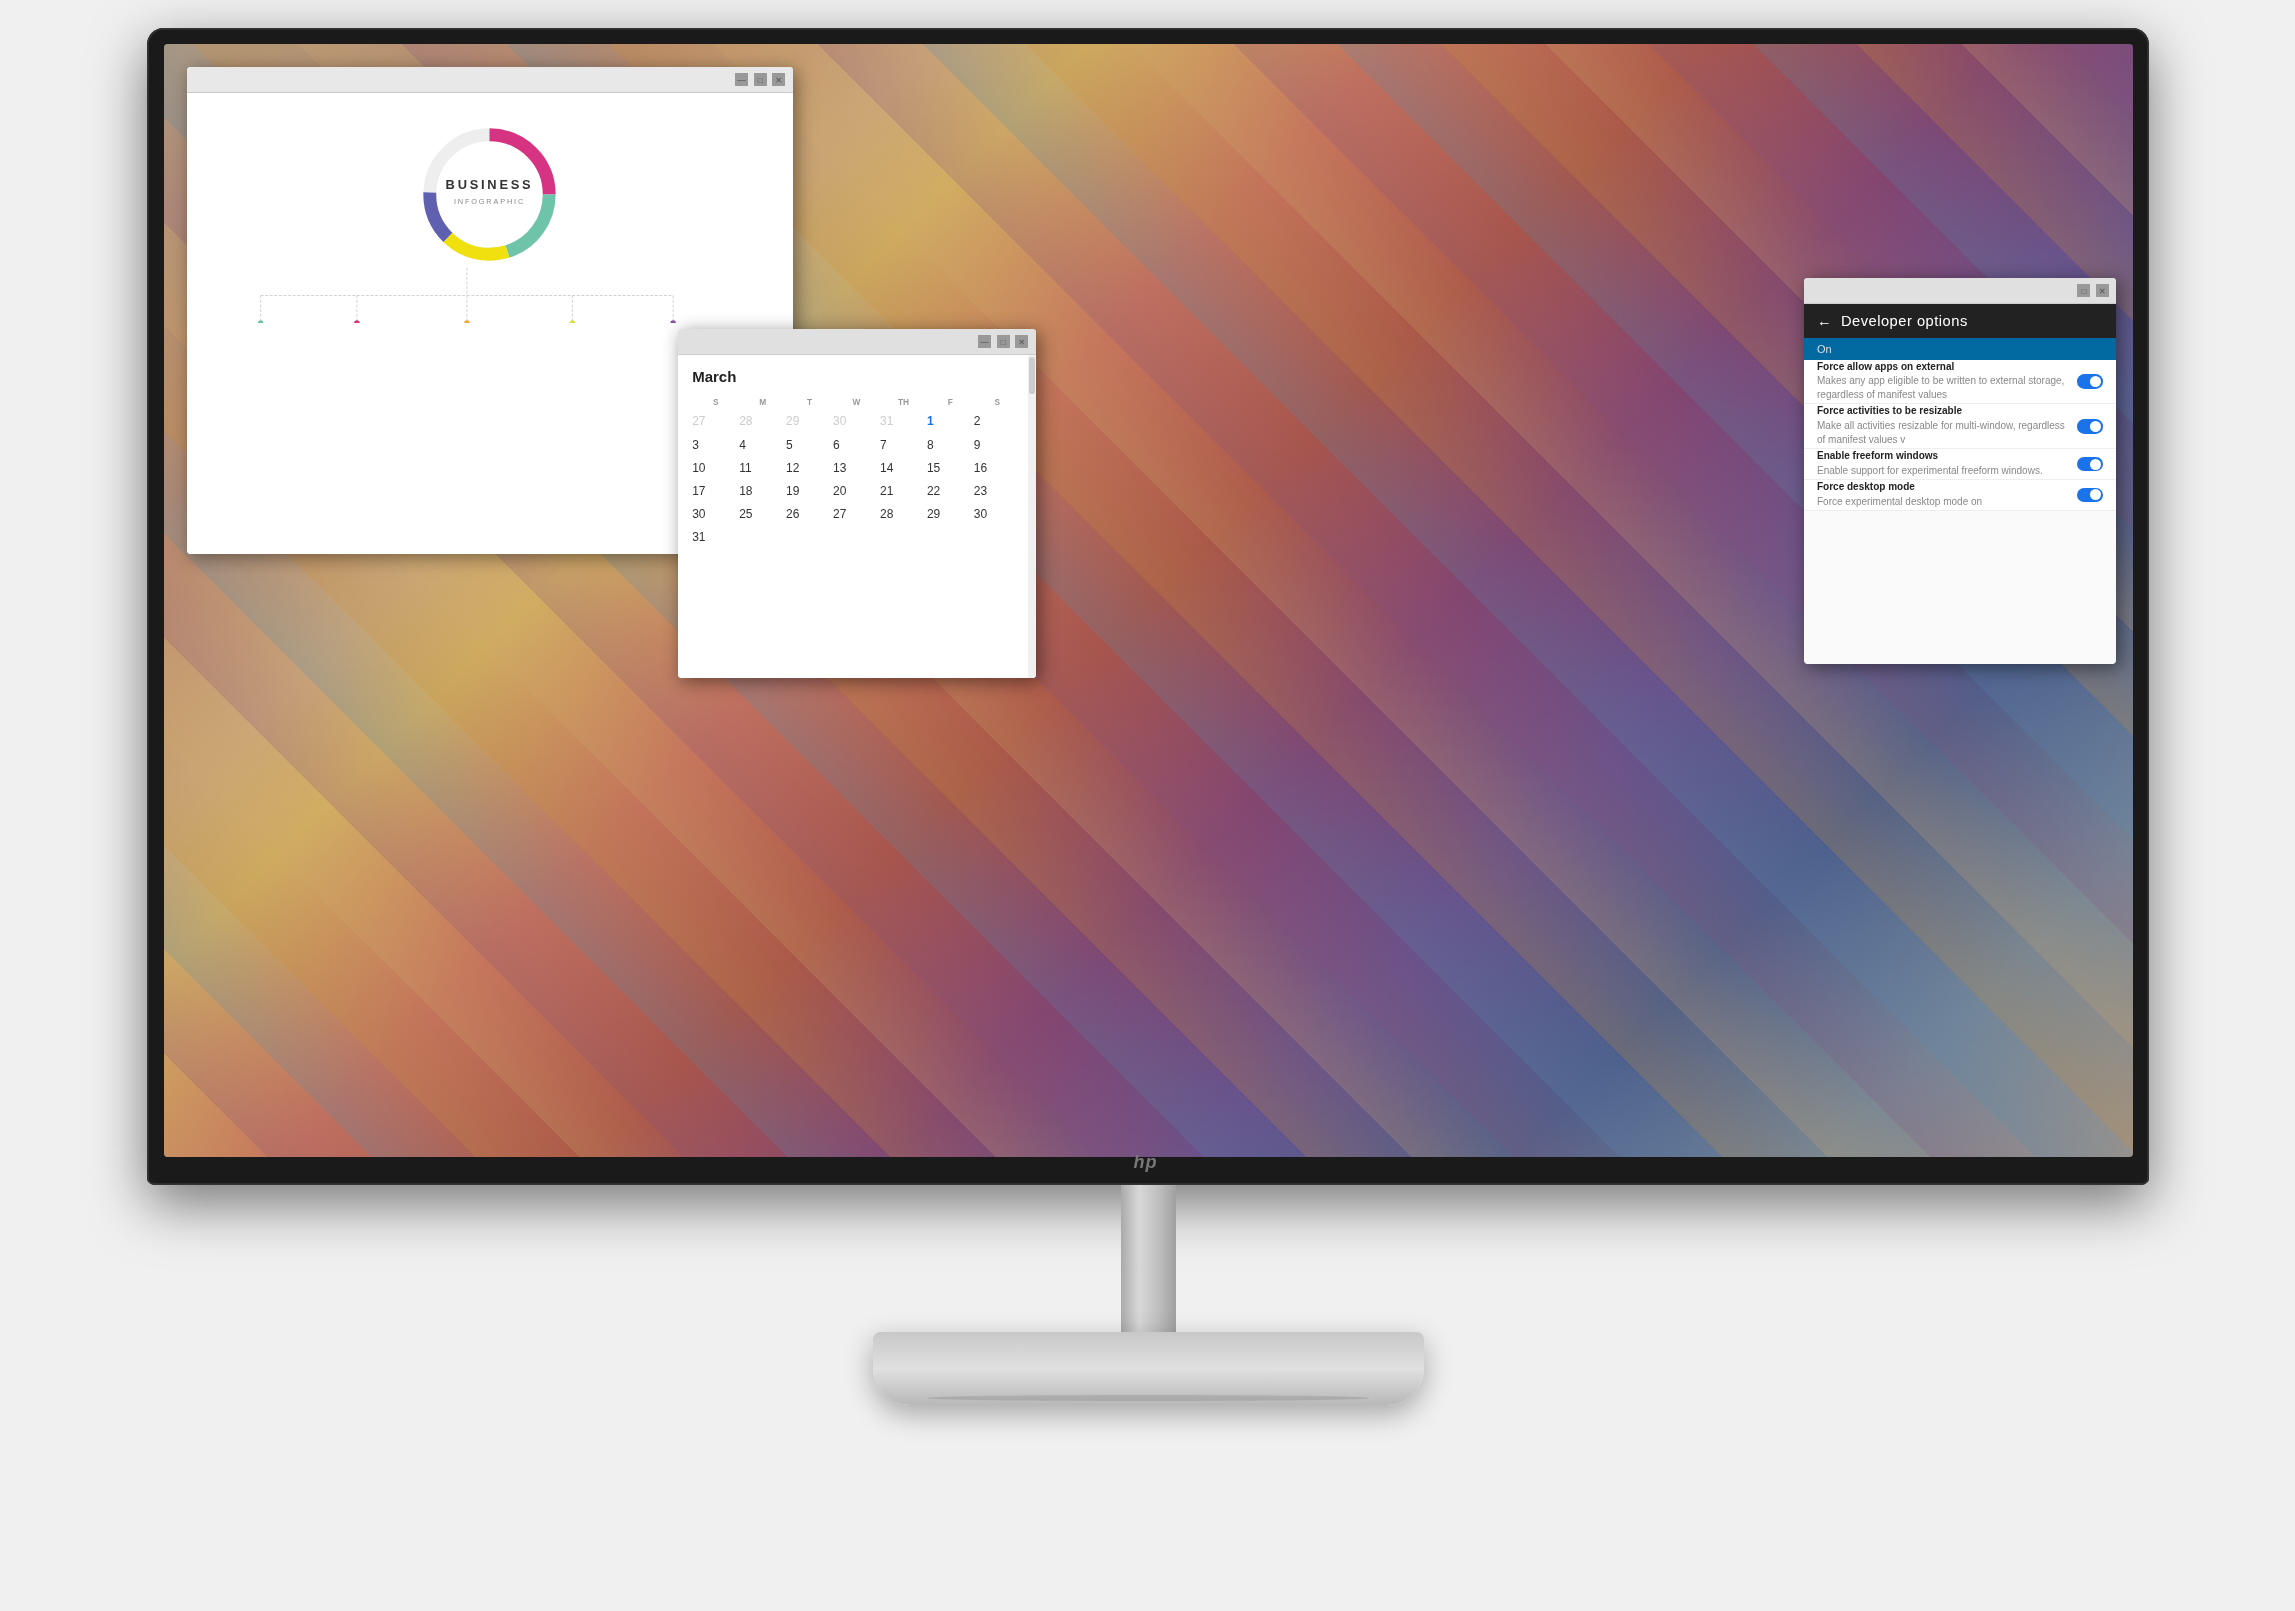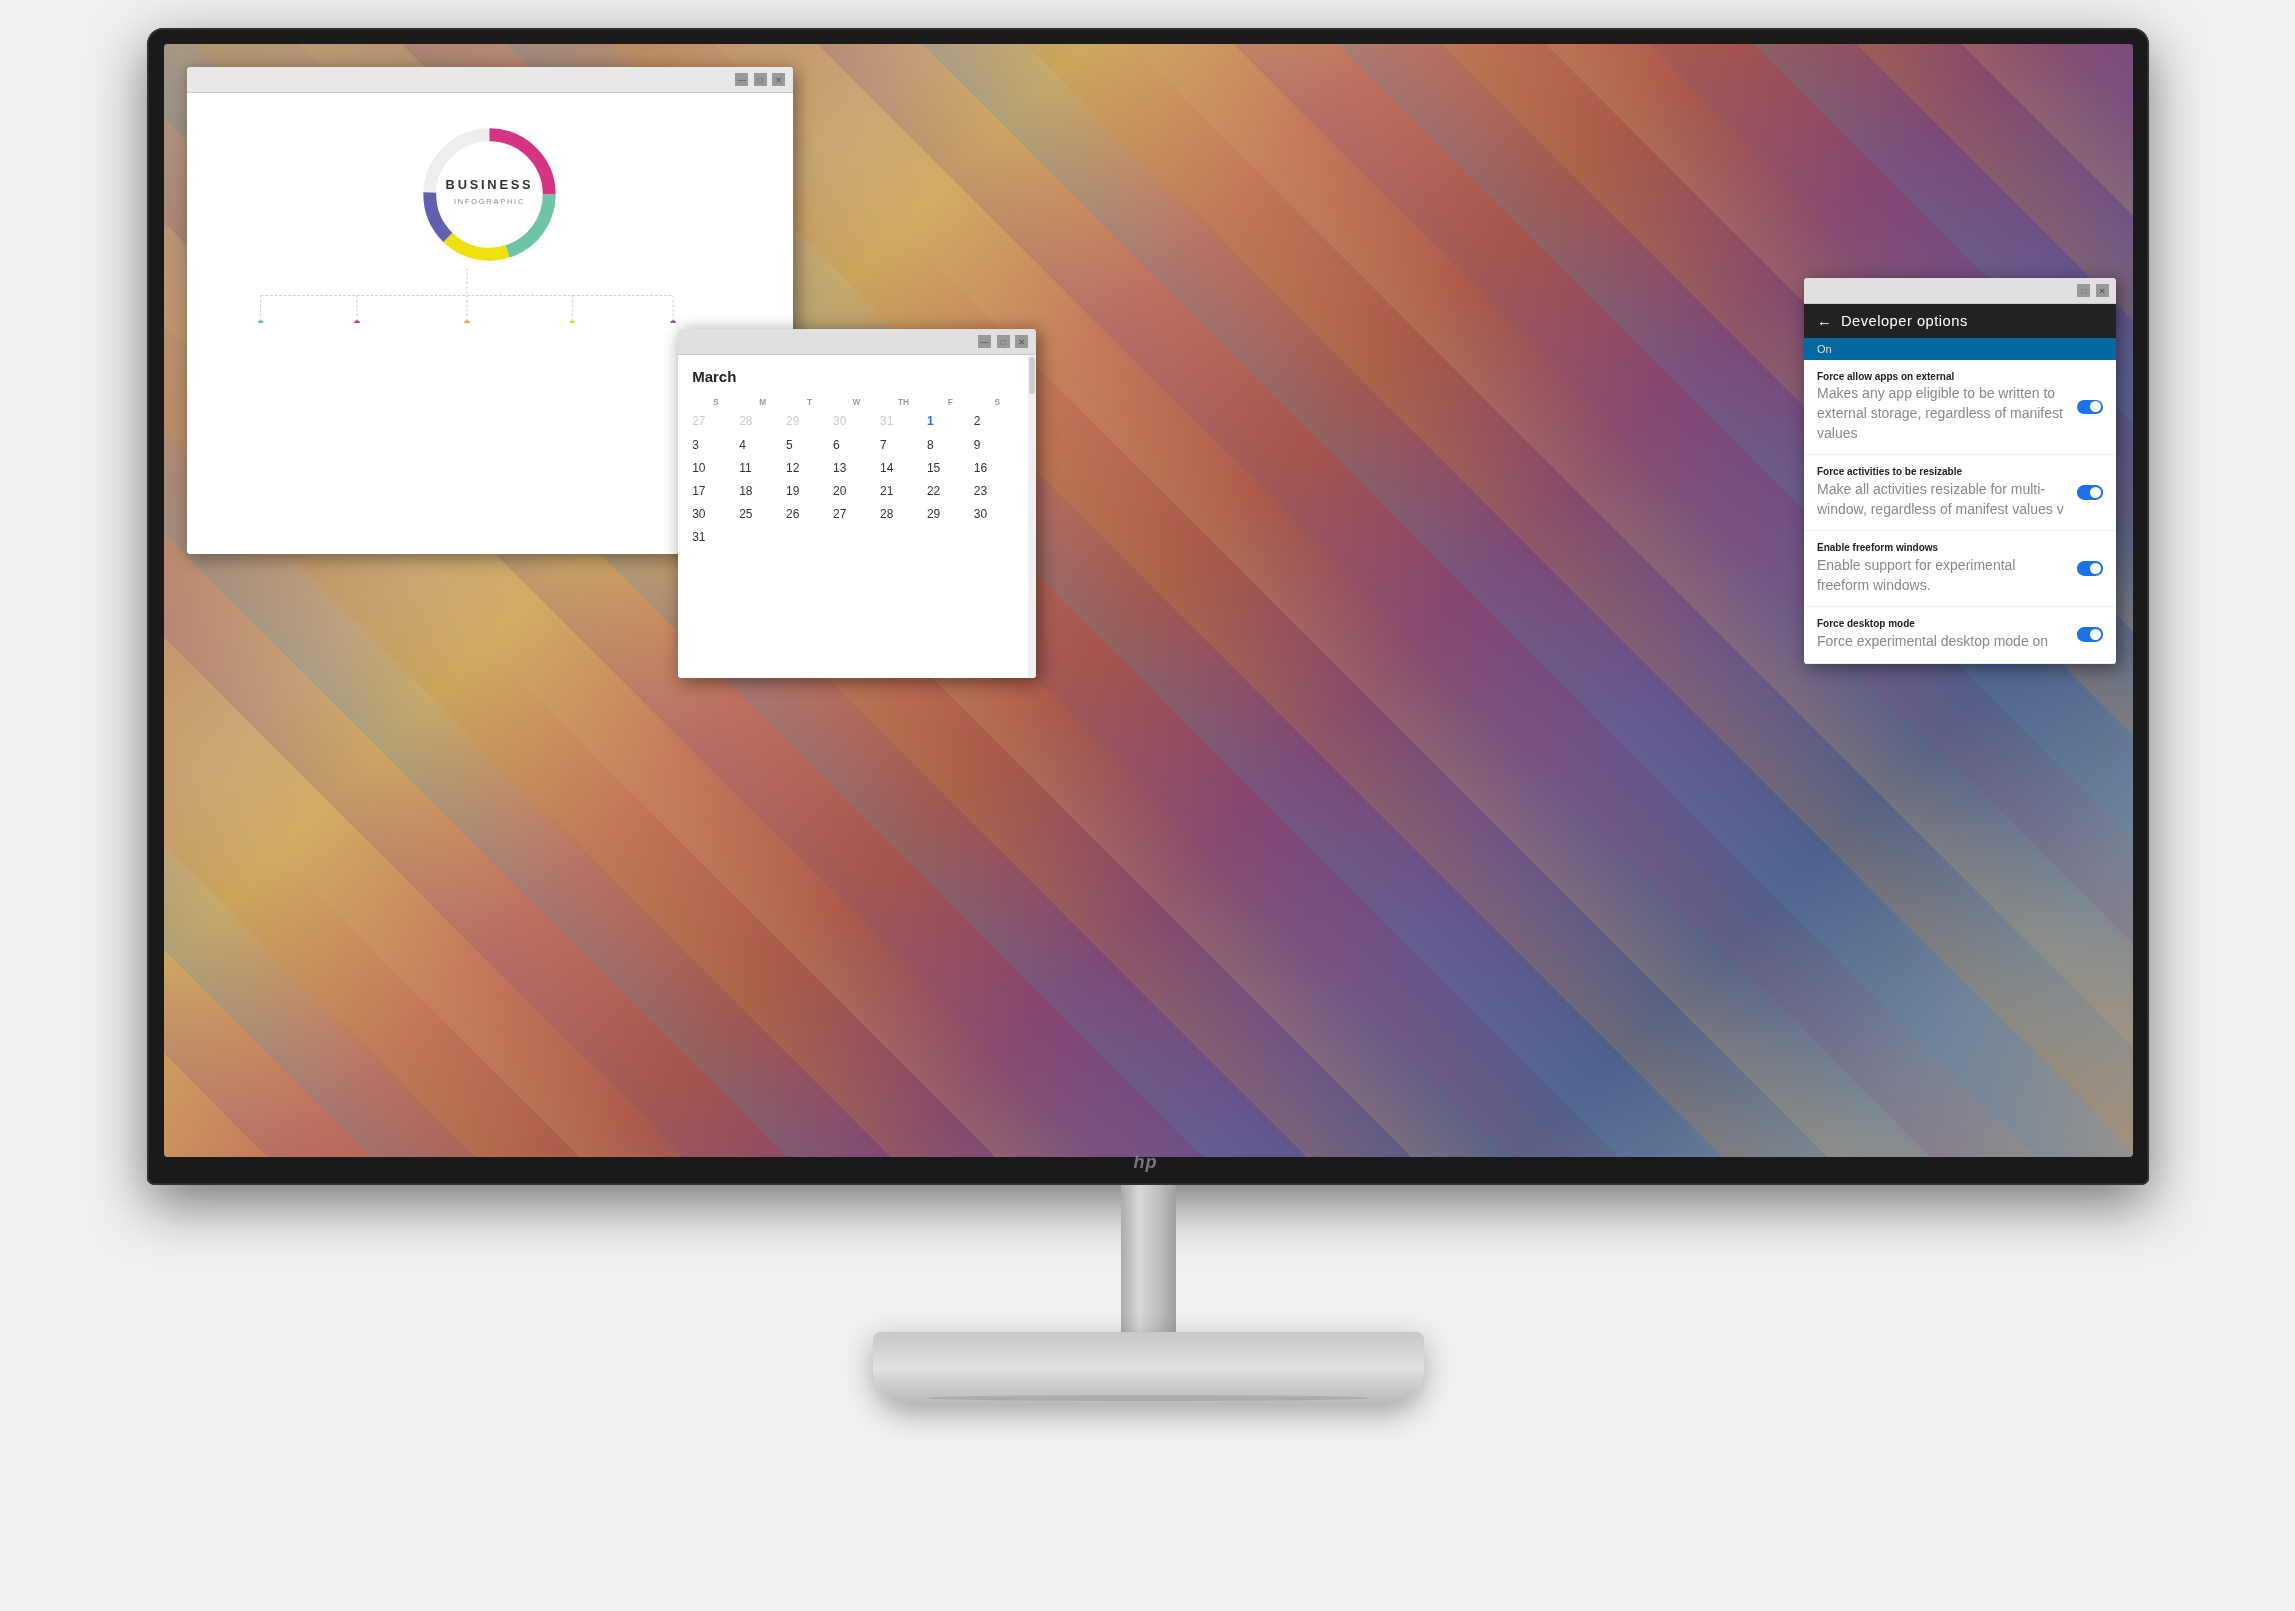--- a/index.html
+++ b/index.html
@@ -335,42 +335,42 @@
       padding: 4.6px 13px;
       font-size: 11px;
     }
 
     .devopt-items {
       overflow-y: auto;
       height: calc(100% - 81px);
     }
 
     .devopt-item {
-      padding: 11px 13px;
+      padding: 1px 13px;
       border-bottom: 0.9px solid #eee;
       display: flex;
       align-items: center;
       justify-content: flex-start;
       background: white;
     }
 
     .devopt-item-text {
       flex: 1;
       margin-right: 9.2px;
     }
 
     .devopt-item-title {
       font-size: 10px;
       font-weight: 600;
       color: #222;
       margin-bottom: 2.8px;
     }
 
     .devopt-item-desc {
-      font-size: 14px;
+      font-size: 10px;
       color: #888;
       line-height: 1.4;
     }
 
     .toggle {
       width: 26px;
       height: 14.7px;
       background: #1a73e8;
       border-radius: 7.3px;
       position: relative;

